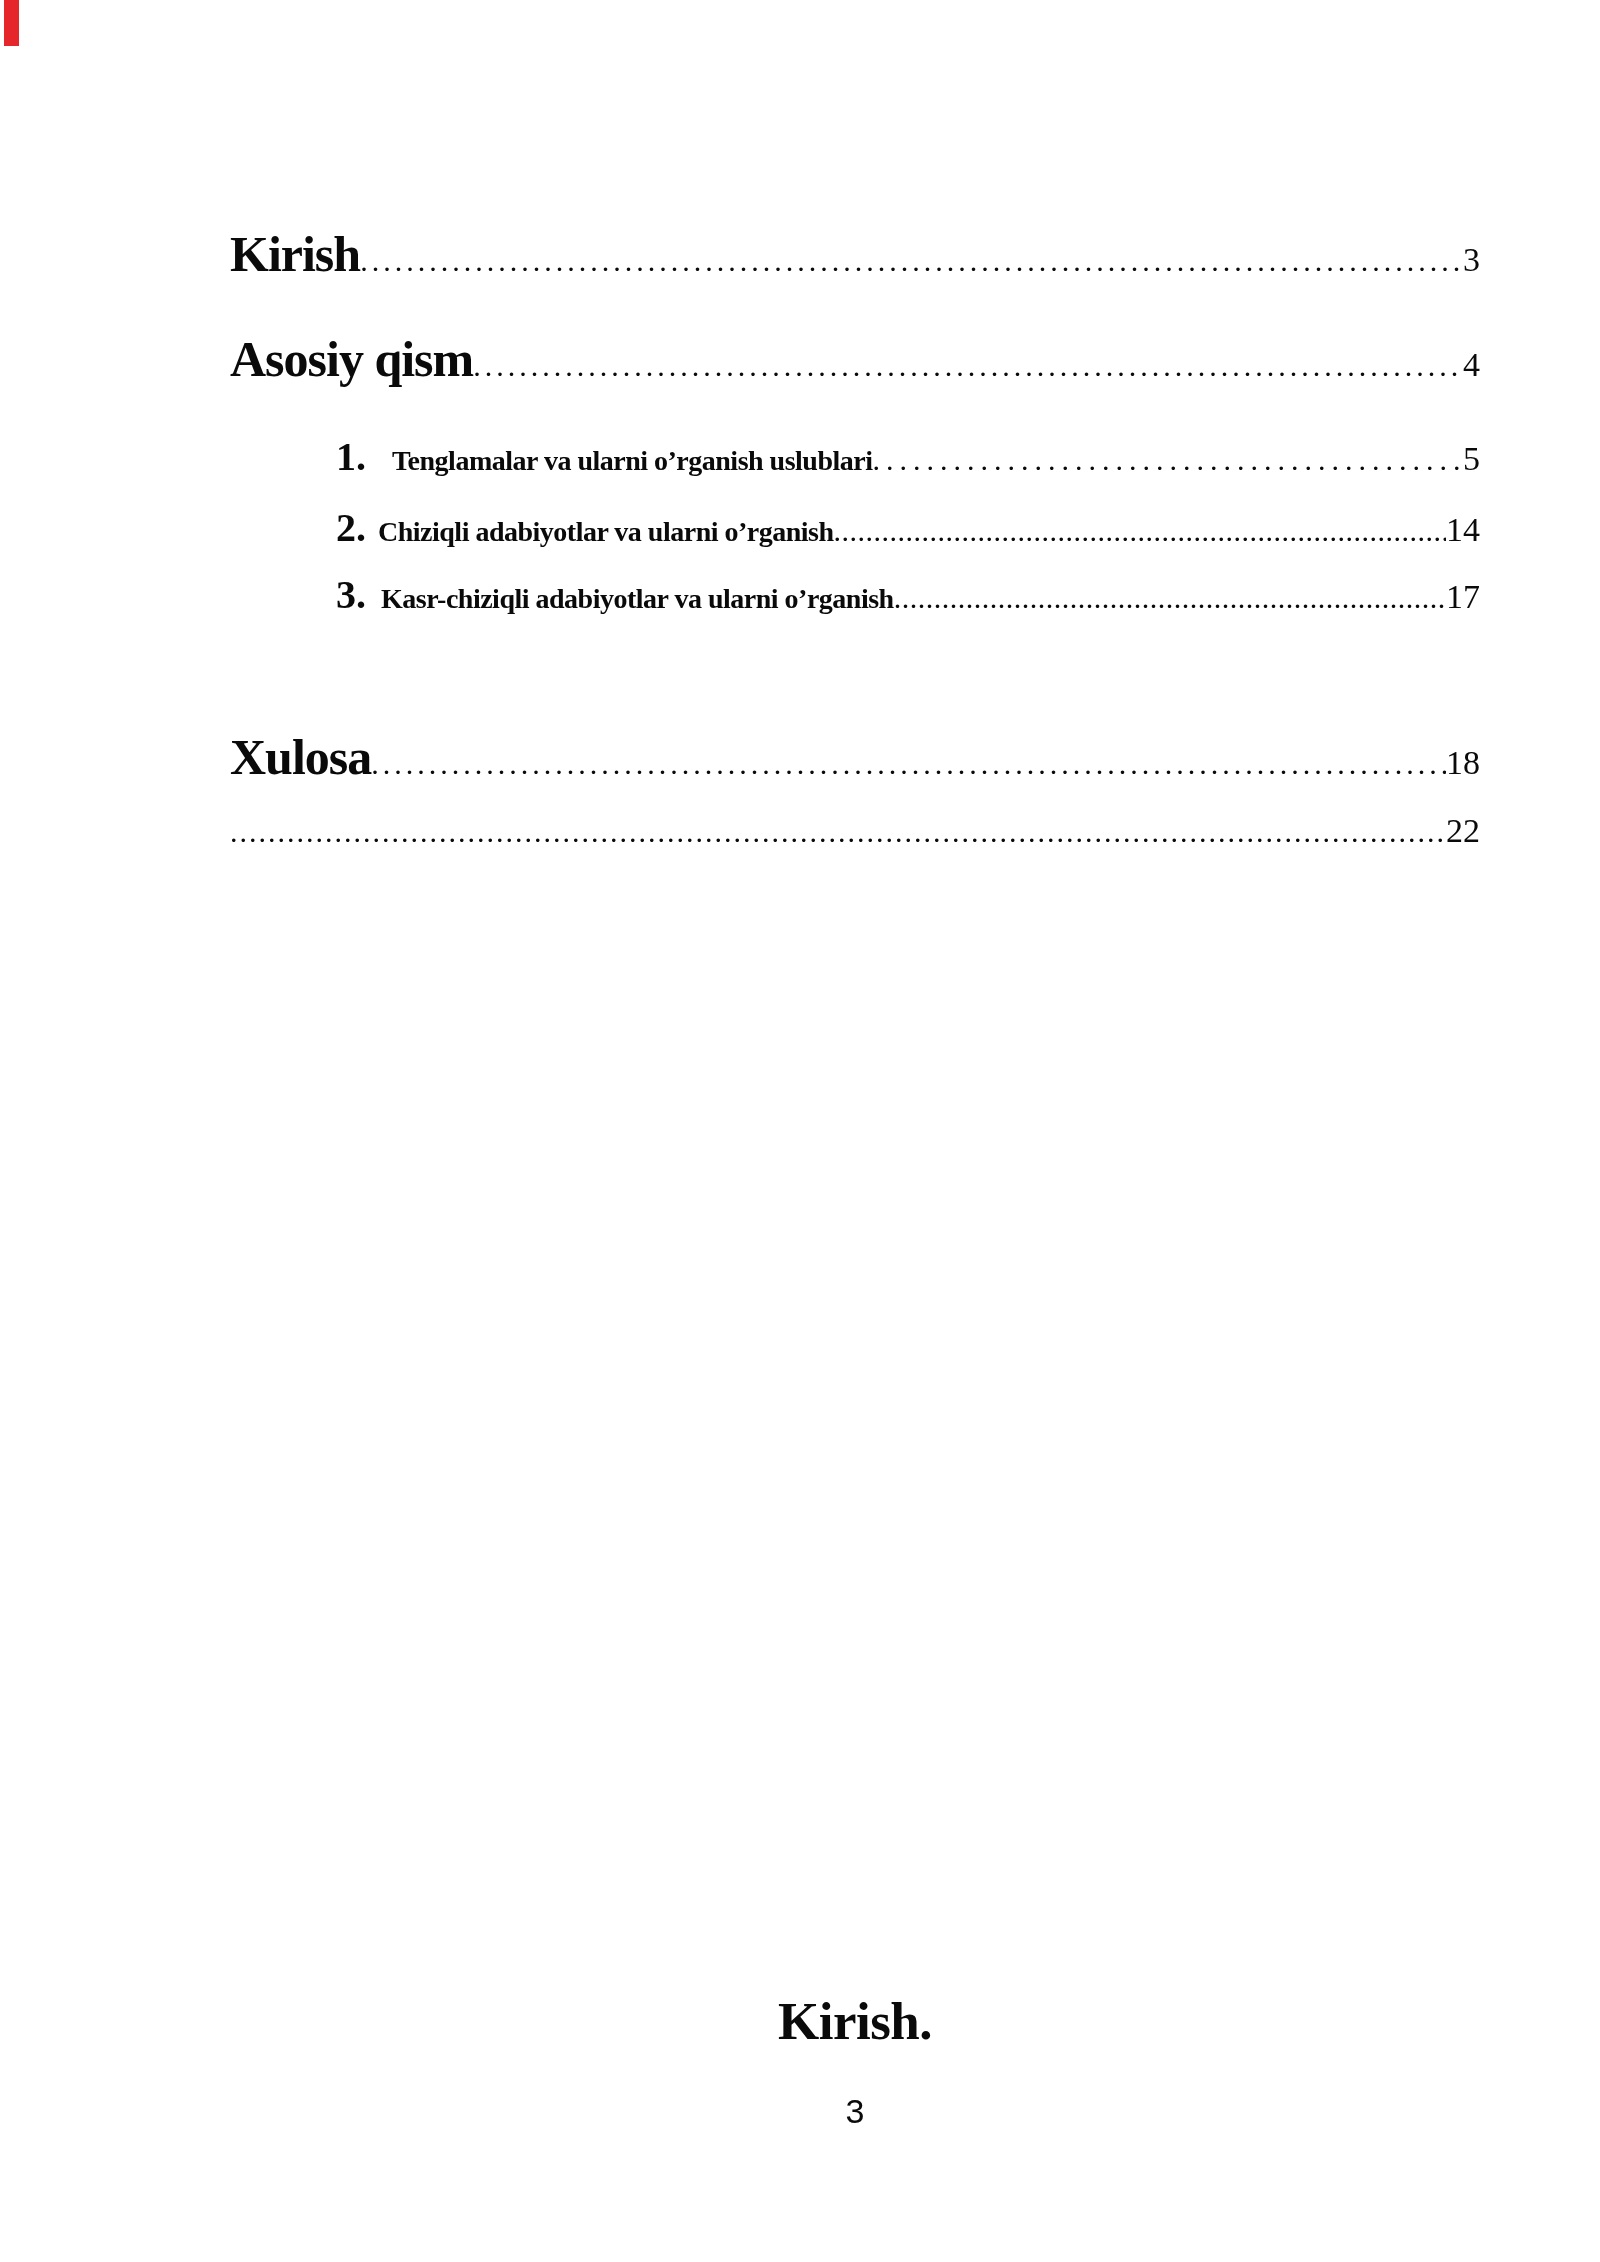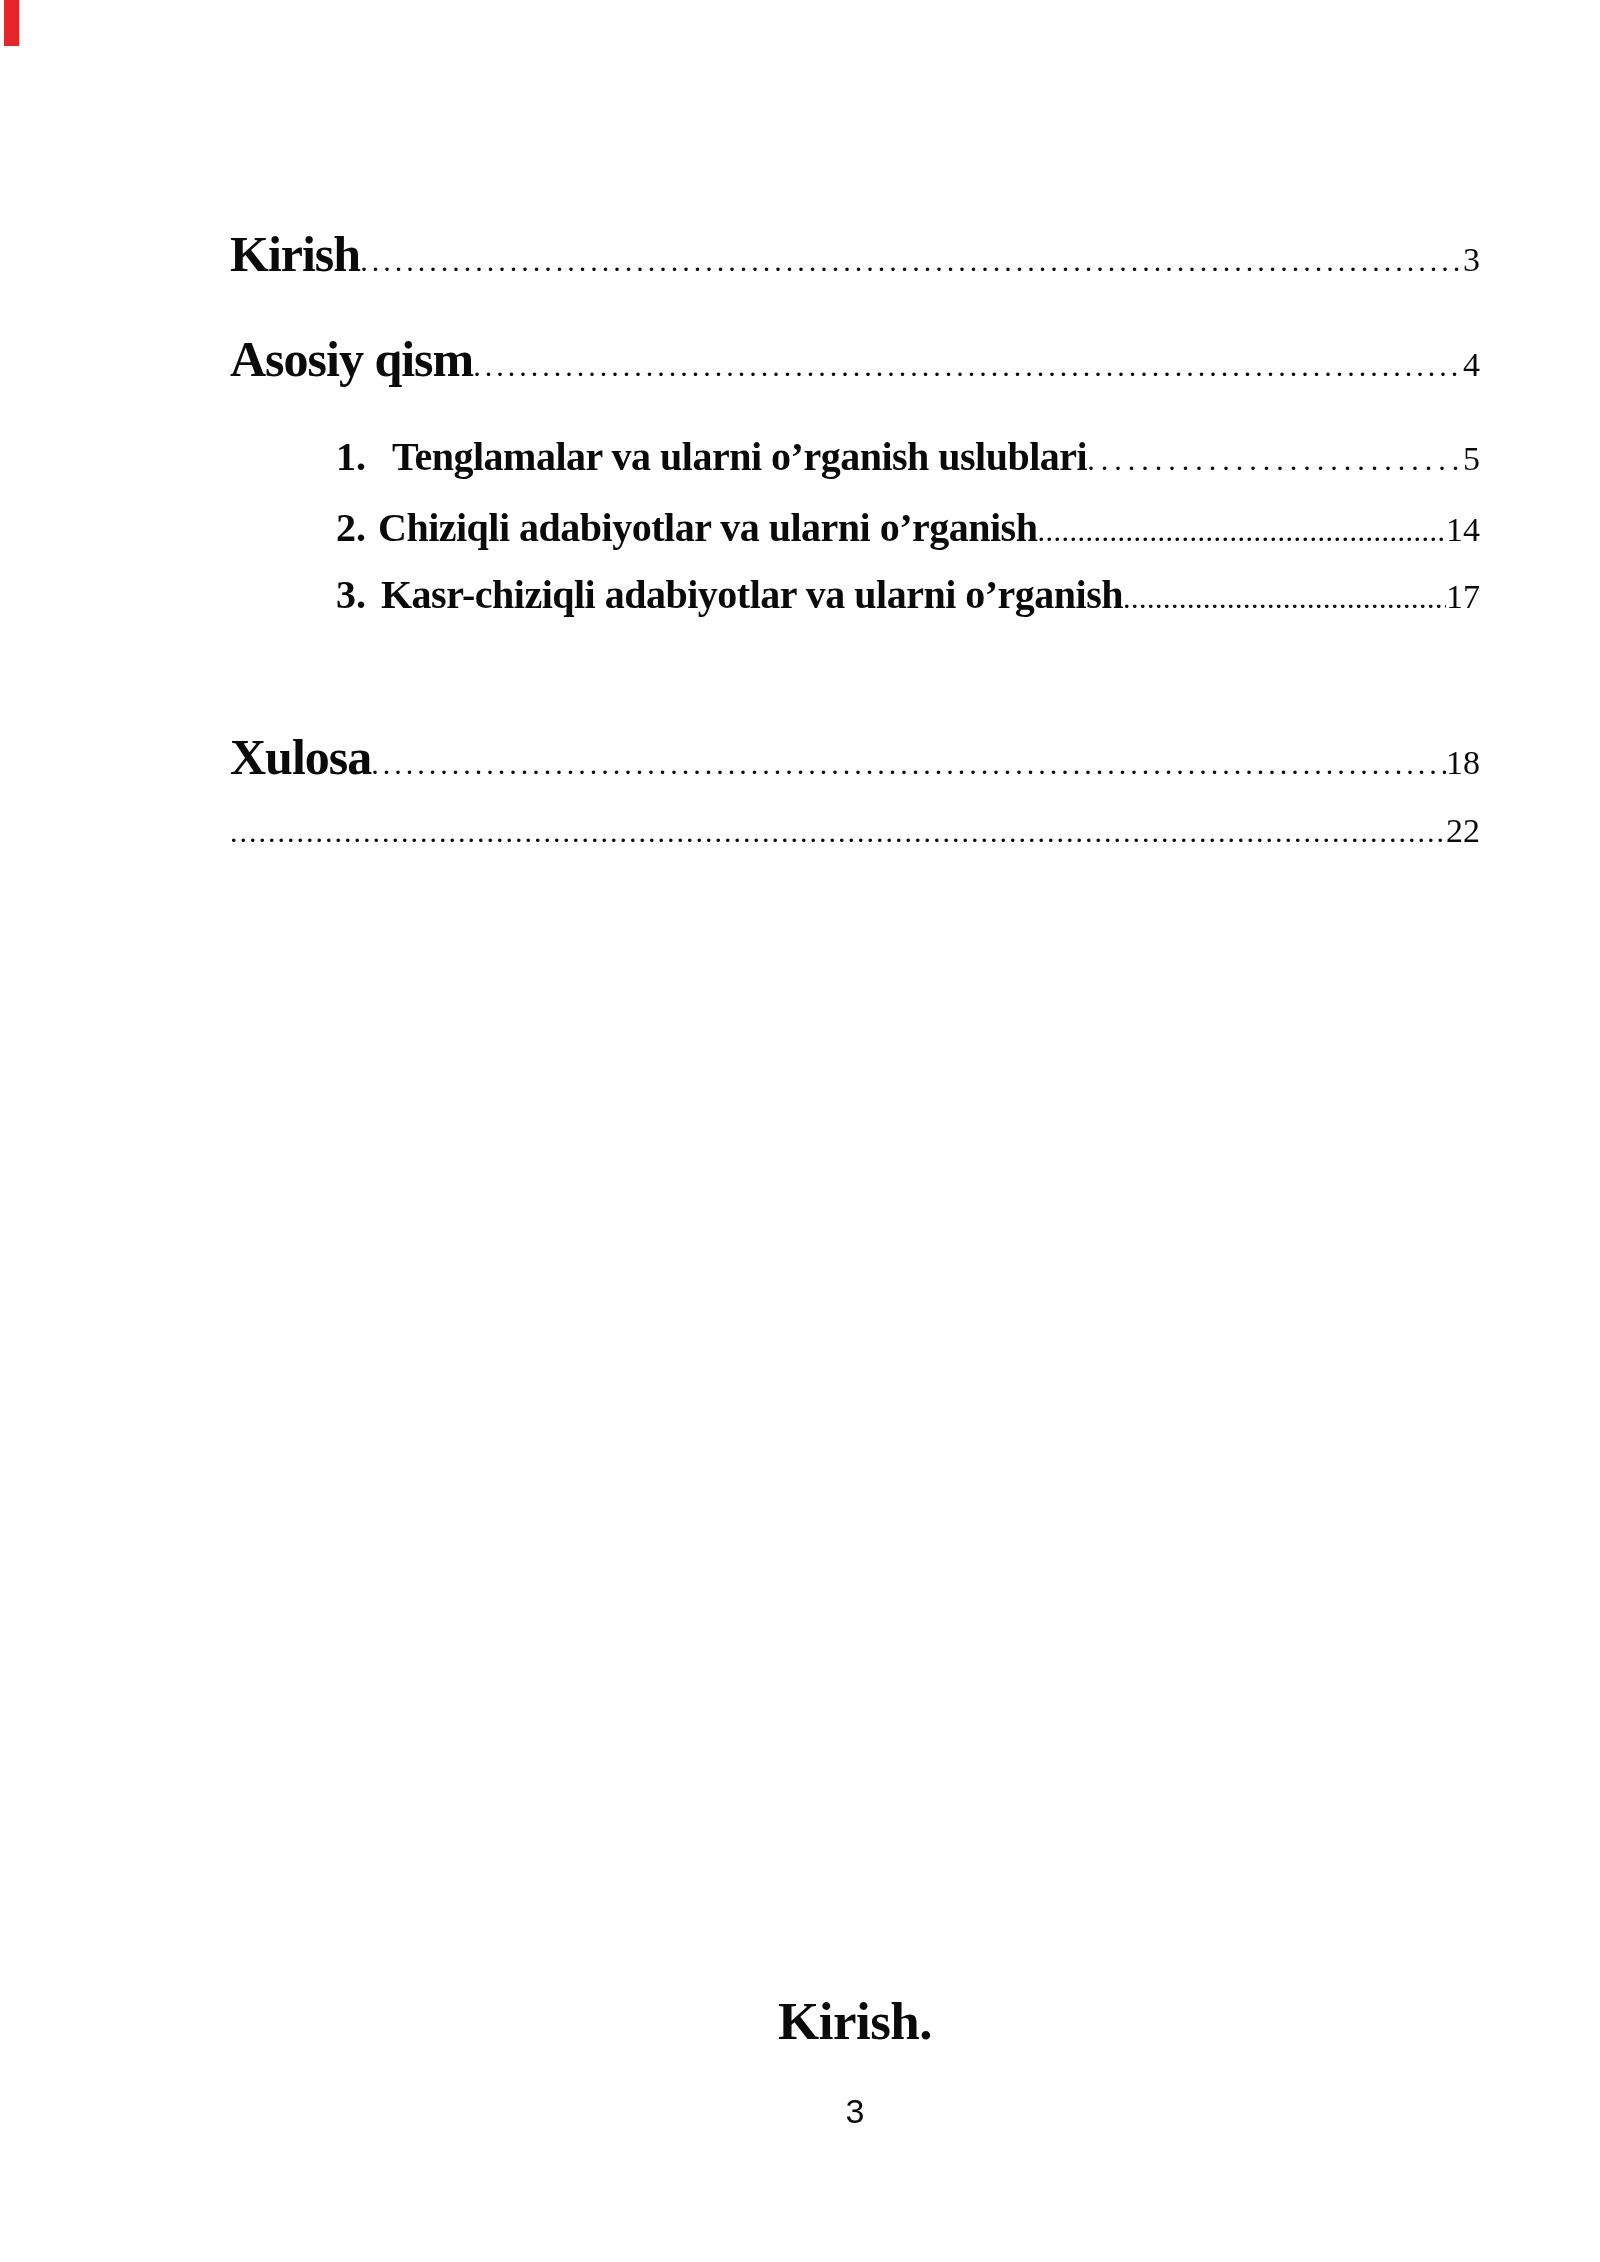--- a/index.html
+++ b/index.html
@@ -36,21 +36,21 @@
     font-weight: bold;
     letter-spacing: -1px;
     flex: 0 0 auto;
   }
   .item-num {
     font-size: 40px;
     font-weight: bold;
     flex: 0 0 auto;
   }
   .item-label {
-    font-size: 40px;
+    font-size: 28px;
     font-weight: bold;
     letter-spacing: -0.5px;
     flex: 0 0 auto;
   }
   .gap-wide   { margin-right: 26px; }
   .gap-narrow { margin-right: 12px; }
   .gap-mid    { margin-right: 15px; }
   .leader {
     flex: 1 1 auto;
     min-width: 0;

